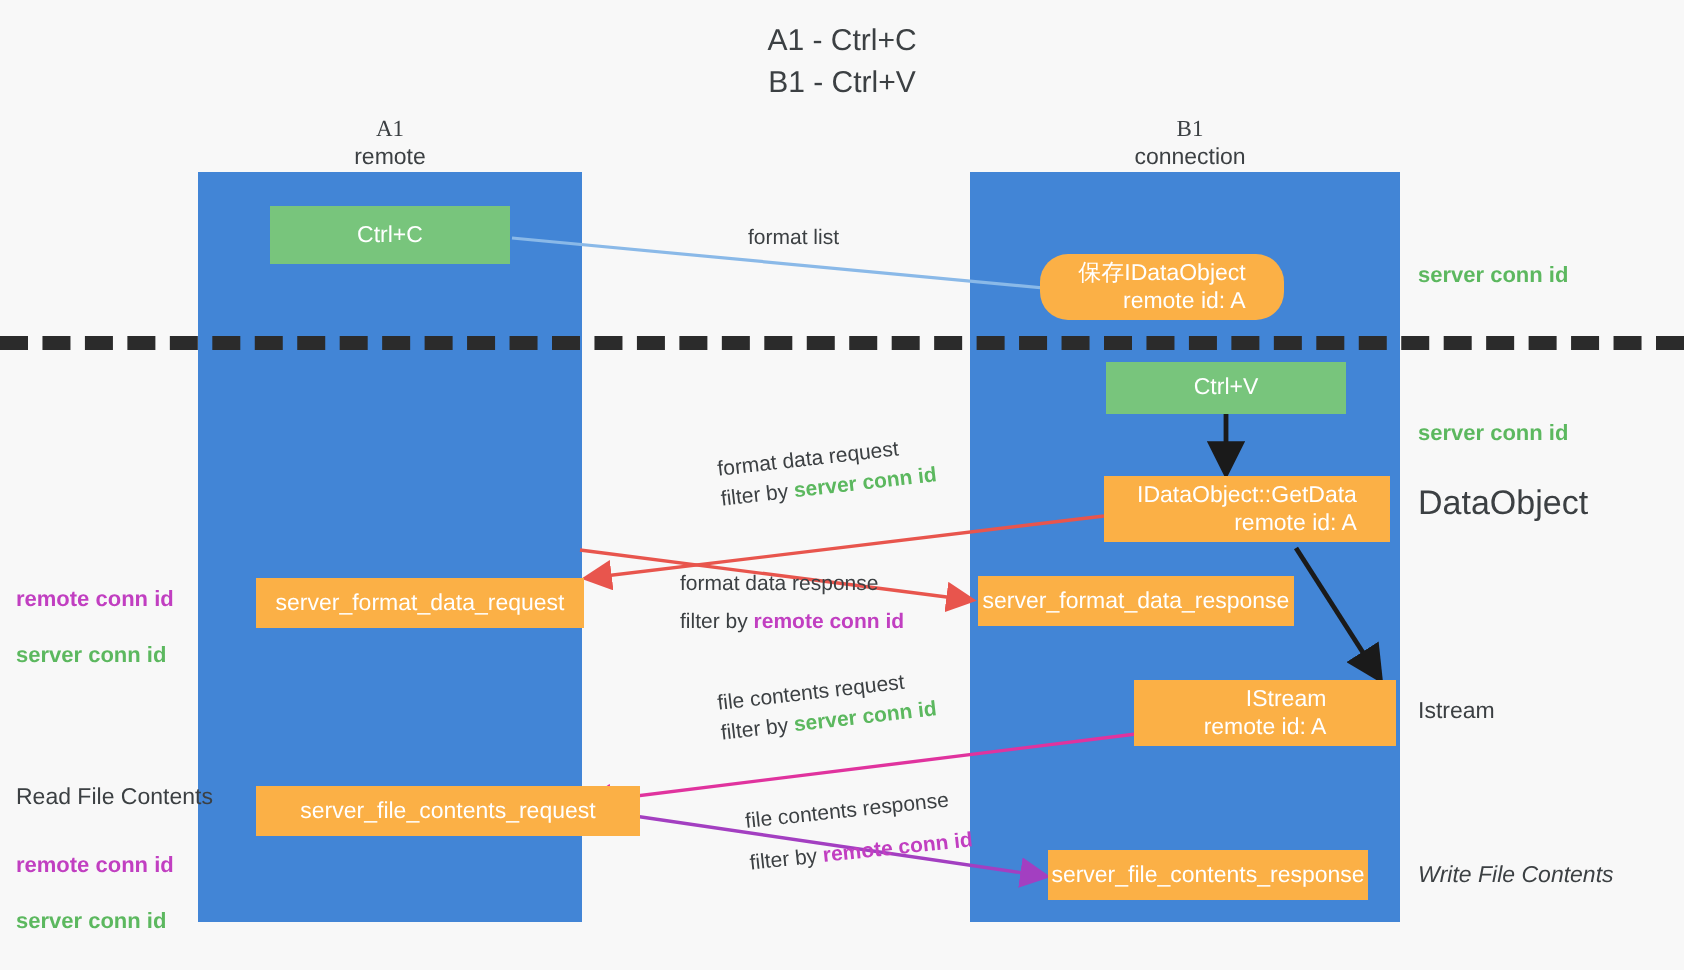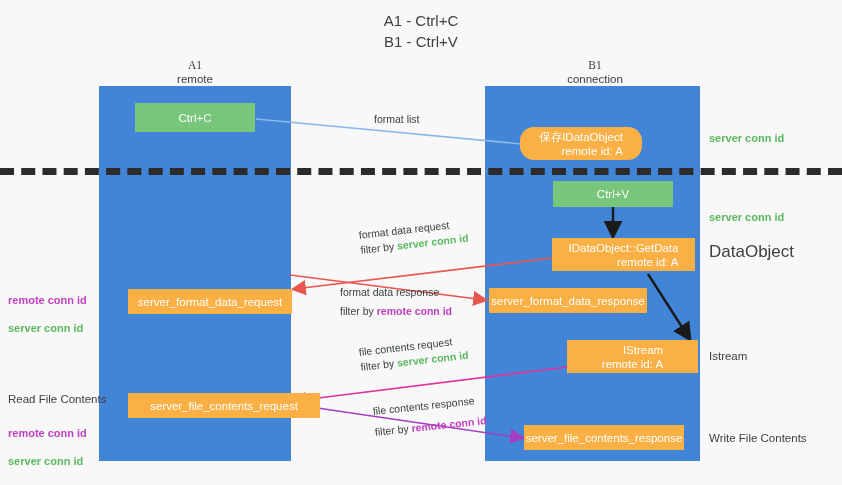--- a/index.html
+++ b/index.html
@@ -204,21 +204,21 @@
   <div class="box orange" style="left:524px; top:425px; width:160px; height:25px;">
     <span>server_file_contents_response</span>
   </div>
 
   <div id="dashsep" class="abs"></div>
 
   <div class="annot green-t" style="left:709px; top:131px;">server conn id</div>
   <div class="annot green-t" style="left:709px; top:210px;">server conn id</div>
   <div class="annot plain-t" style="left:709px; top:245px; font-size:17px;">DataObject</div>
   <div class="annot plain-t" style="left:709px; top:349px; font-size:11.5px;">Istream</div>
-  <div class="annot plain-t" style="left:709px; top:431px; font-size:11.5px;">Write File Contents</div>
+  <div class="annot plain-t" style="left:709px; top:431px; font-size:11.5px;font-style:italic;">Write File Contents</div>
 
   <div class="annot" style="left:8px; top:279px;">
     <div class="purple-t">remote conn id</div>
     <div class="green-t">server conn id</div>
   </div>
 
   <div class="annot plain-t" style="left:8px; top:392px; font-size:11.5px;">Read File Contents</div>
   <div class="annot" style="left:8px; top:412px;">
     <div class="purple-t">remote conn id</div>
     <div class="green-t">server conn id</div>

